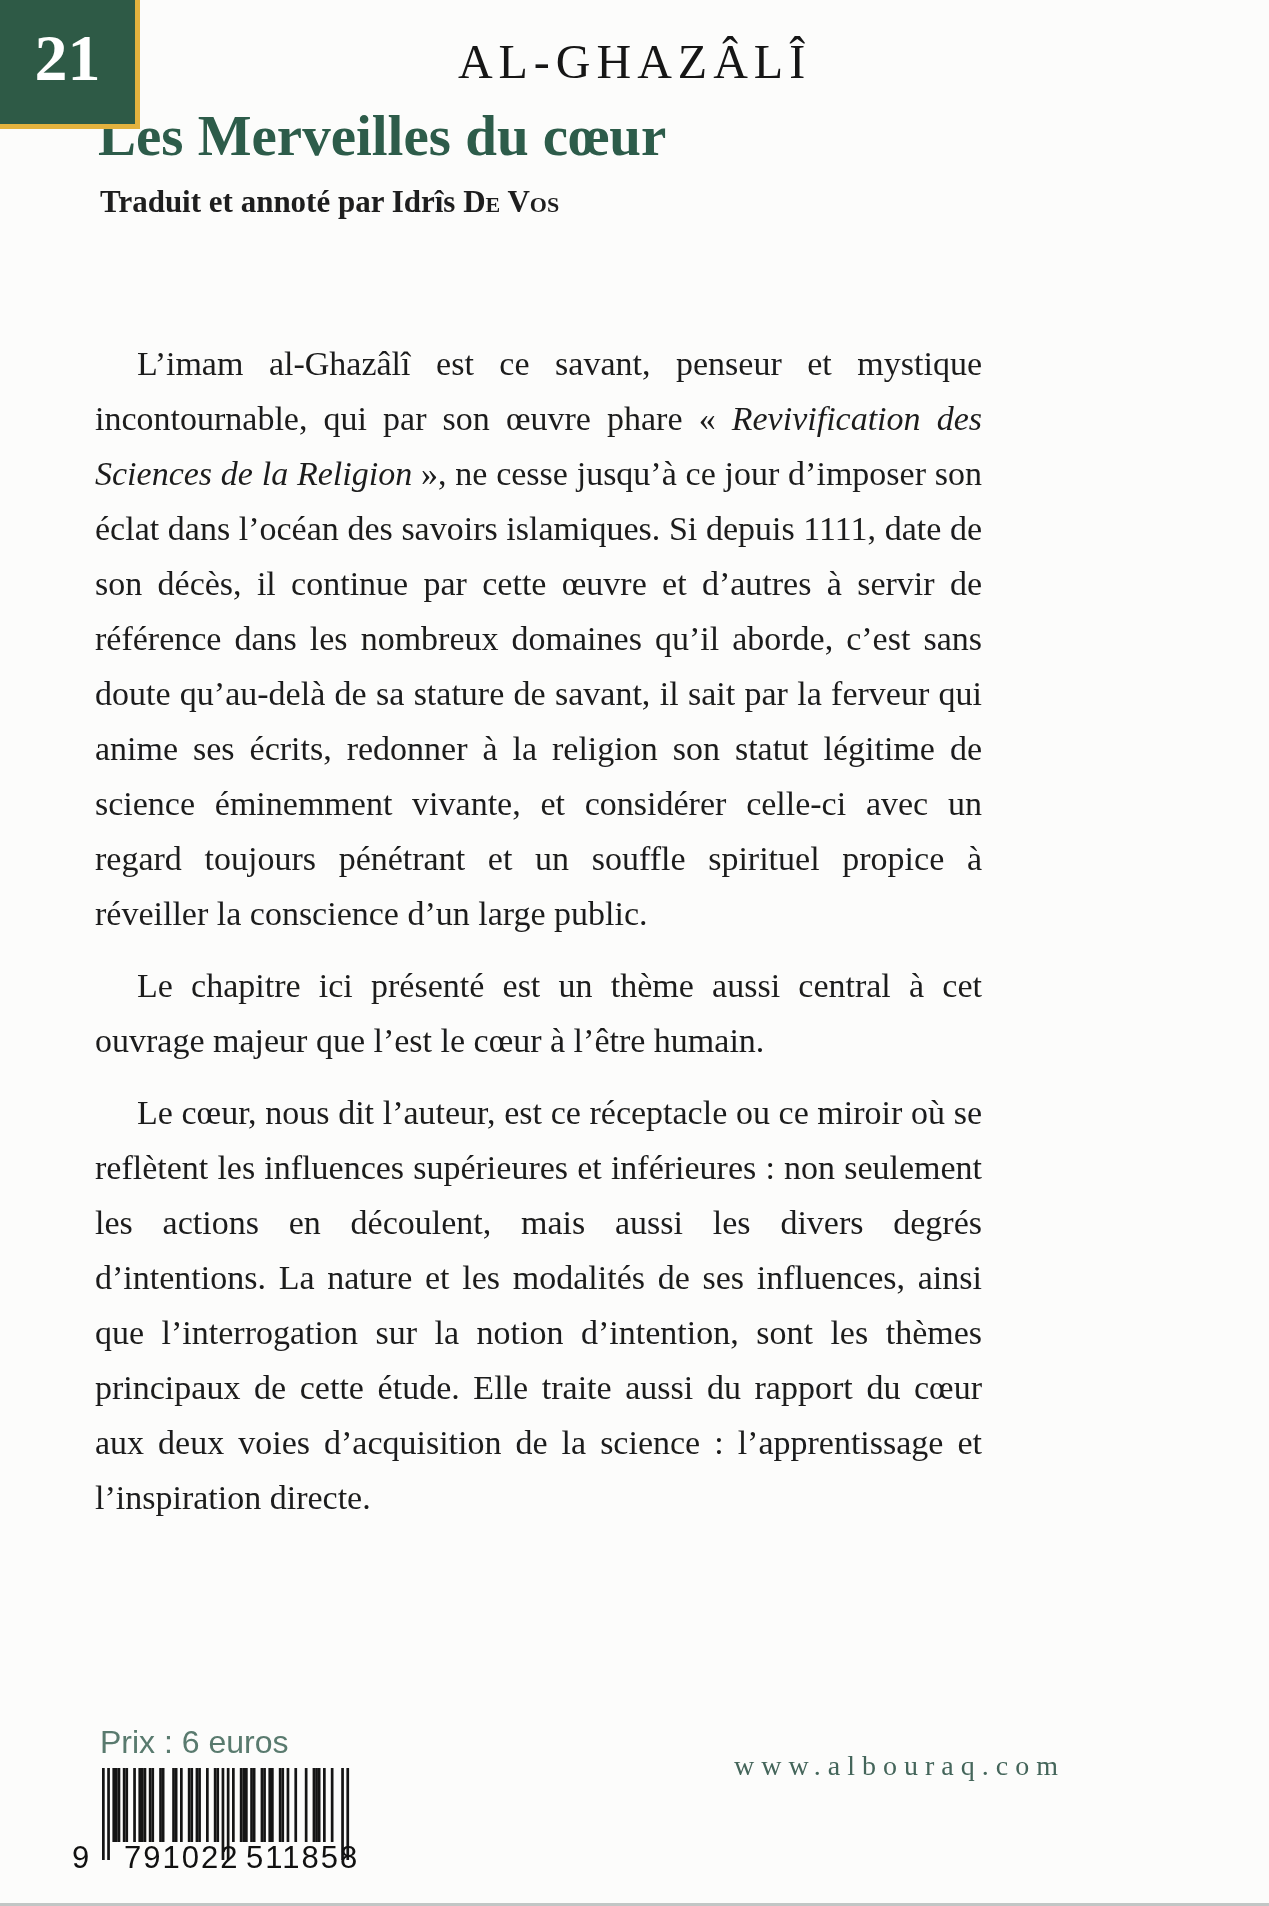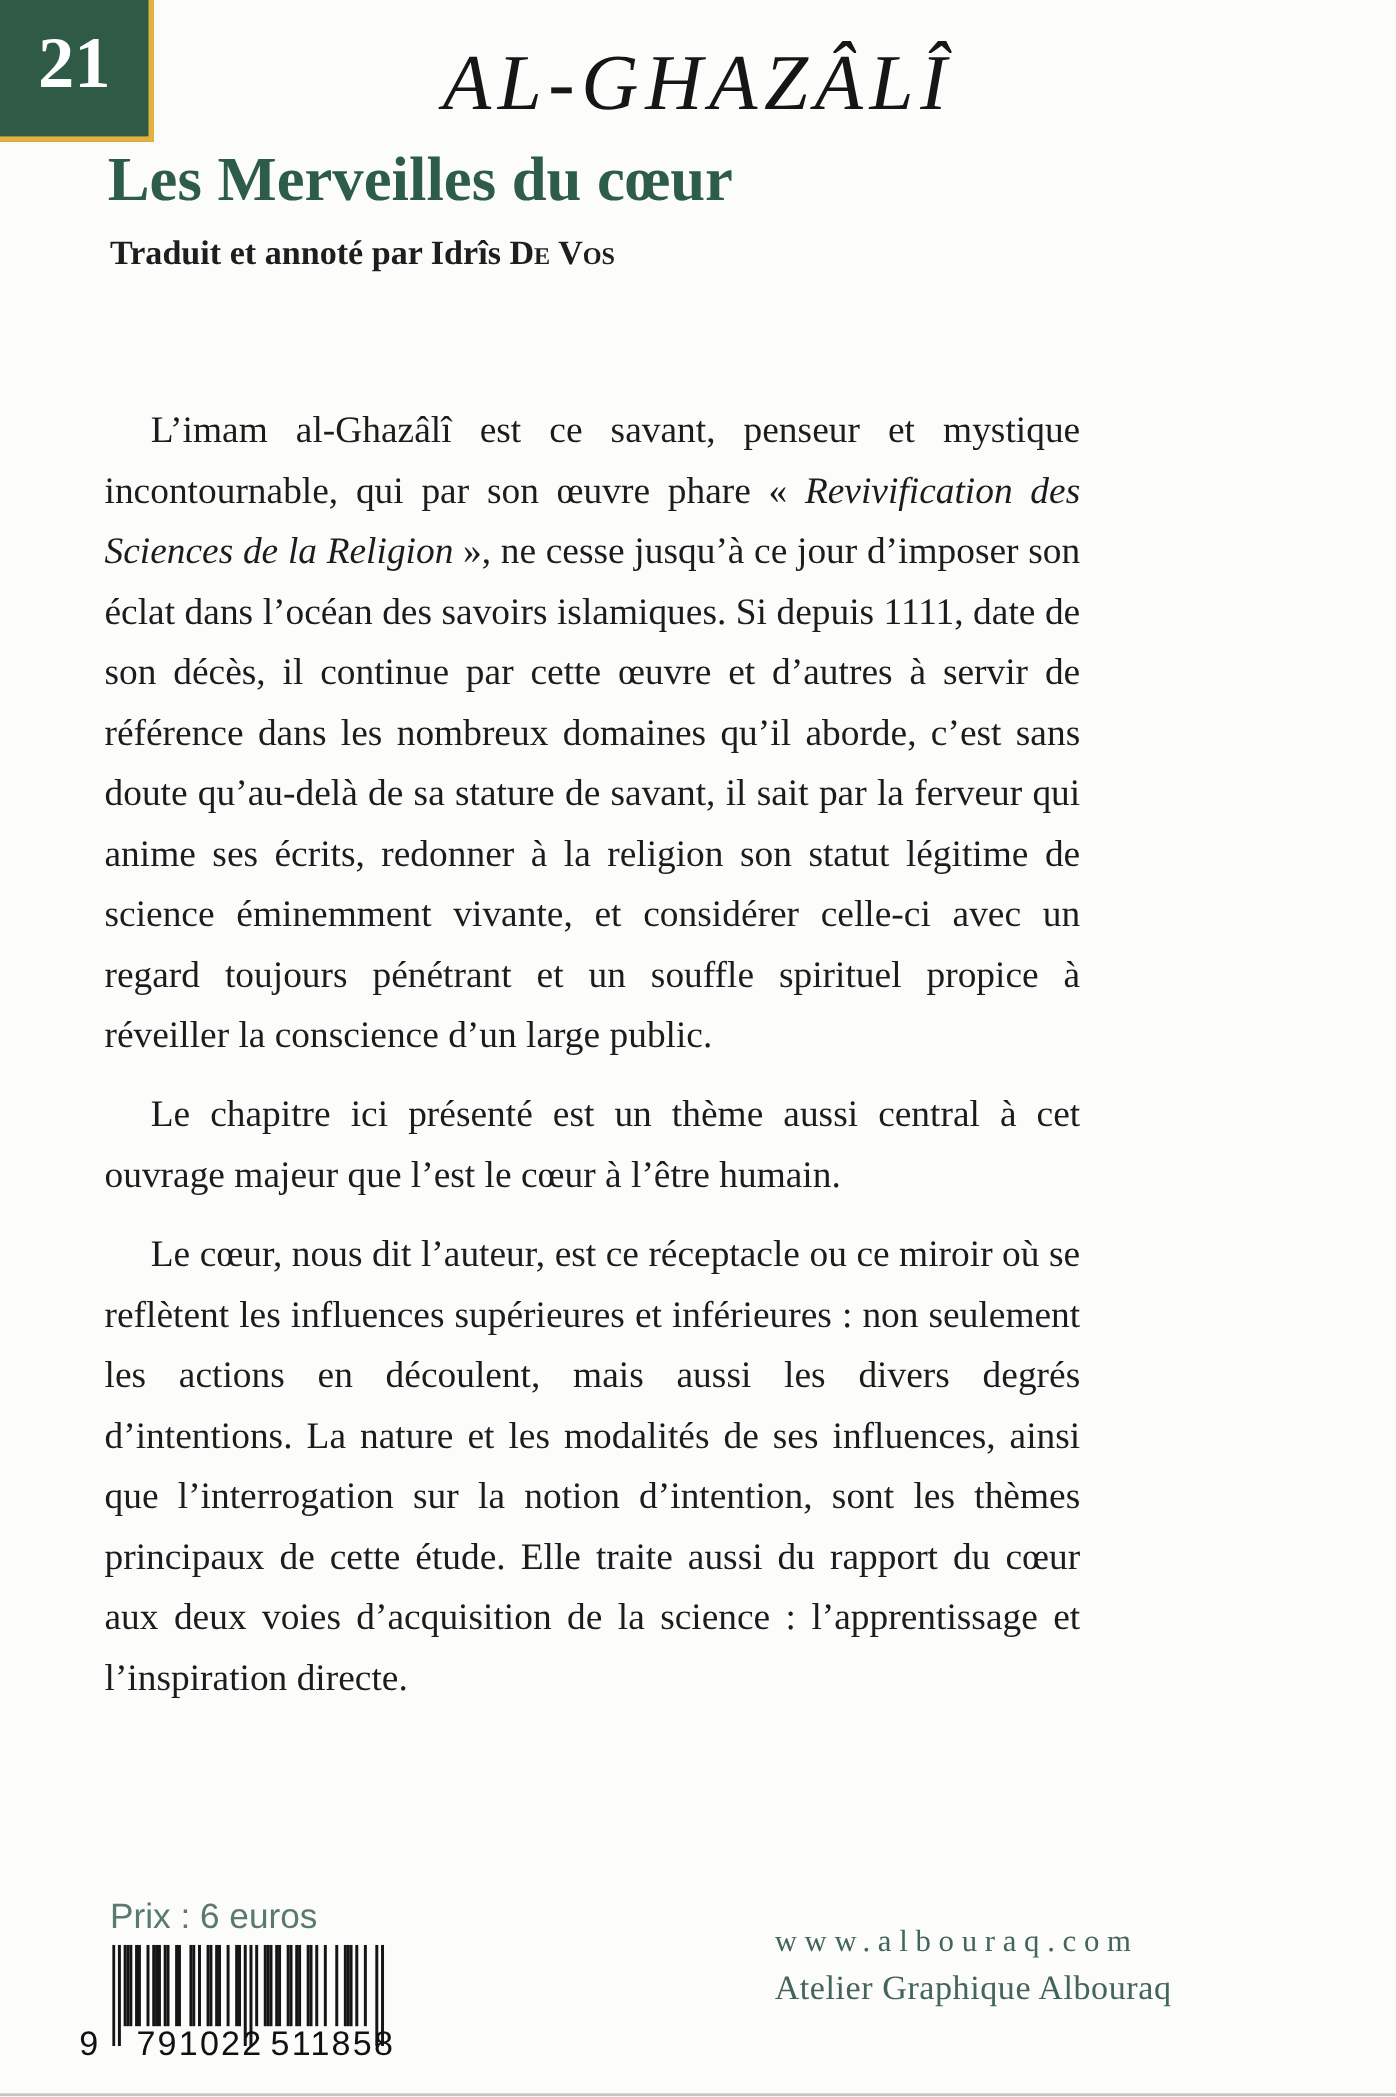--- a/index.html
+++ b/index.html
@@ -30,24 +30,23 @@
     display:flex;align-items:center;justify-content:center;
   }
   .badge-number{
     color:#ffffff;
     font-size:66px;font-weight:bold;line-height:1;
     padding-bottom:8px;
   }
   h1.author{
     margin:0;padding-top:34px;
     text-align:center;
-    font-size:72px;font-weight:400;
+    font-size:48px;font-weight:400;
     letter-spacing:6px;
     color:#161616;
-    font-style:italic;
   }
   h2.book-title{
     margin:14px 0 0 98px;
     font-size:57px;font-weight:bold;
     color:var(--title-green);
   }
   .translator{
     margin:16px 0 0 100px;
     font-size:31px;color:#1e1e1e;font-weight:bold;
   }
@@ -167,17 +166,16 @@
       </svg>
     <div class="digits">
       <span class="lead">9</span>
       <span class="g1">791022</span>
       <span class="g2">511858</span>
     </div>
   </div>
 
   <div class="footer-right">
     <div class="website">www.albouraq.com</div>
-    <div class="studio">Atelier Graphique Albouraq</div>
   </div>
 
   <div class="bottom-edge"></div>
 </div>
 
 </body></html>

